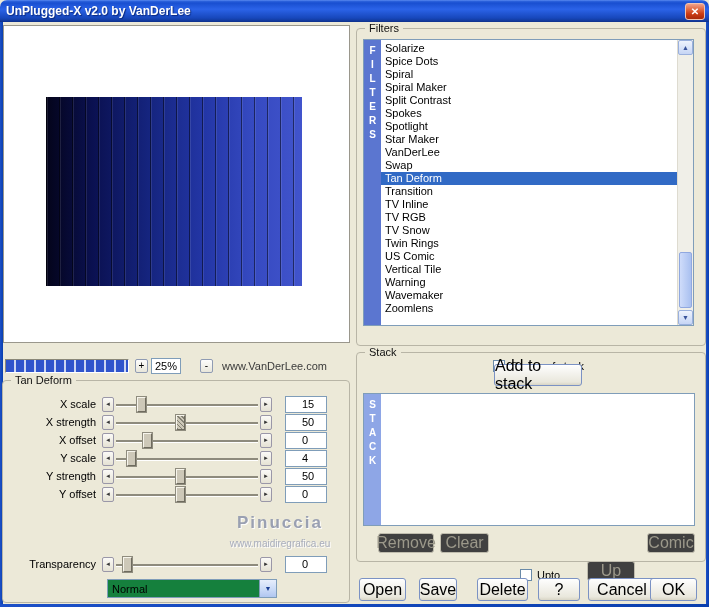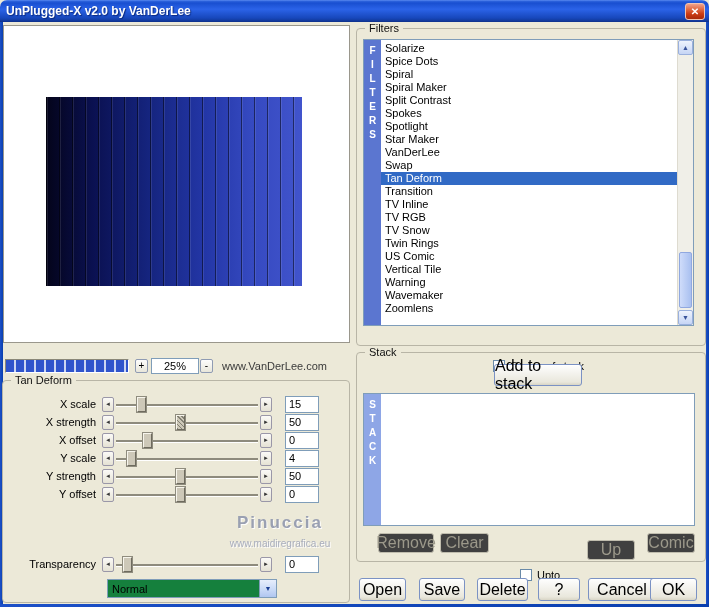--- a/index.html
+++ b/index.html
@@ -22,38 +22,38 @@
   .preview-image::after{content:"";position:absolute;inset:0;
     background:repeating-linear-gradient(90deg,rgba(0,0,0,.5) 0 1px,rgba(255,255,255,.10) 1px 2px,rgba(0,0,0,0) 2px 13px);}
   
   .segbar{position:absolute;left:5px;top:359px;width:124px;height:14px;
     border:1px solid #8a8778;border-right-color:#fff;border-bottom-color:#fff;
     background:repeating-linear-gradient(90deg,#2f54cc 0 8px,#ccd6f2 8px 10px);}
   .mini-btn{position:absolute;width:13px;height:14px;font-size:10px;line-height:10px;
     display:flex;align-items:center;justify-content:center;
     background:linear-gradient(180deg,#fdfdfc,#e8e6da);border:1px solid #8f9bb3;border-radius:2px;}
   .field{background:#fff;border:1px solid #7f9db9;font-size:11px;color:#000;}
-  .zoom-field{position:absolute;left:151px;top:358px;width:48px;height:16px;display:flex;align-items:center;justify-content:center;}
+  .zoom-field{position:absolute;left:151px;top:358px;width:30px;height:16px;display:flex;align-items:center;justify-content:center;}
   .site-text{position:absolute;left:222px;top:360px;font-size:11px;color:#3a3a3a;}
   
   .group{position:absolute;border:1px solid #b8b5a6;border-radius:4px;}
   .group-label{position:absolute;top:-7px;left:8px;background:#ece9d8;padding:0 4px;font-size:11px;color:#111;}
   
   .rows{position:absolute;width:332px;}
   .srow{display:flex;align-items:center;height:18px;}
   .slabel{width:99px;text-align:right;padding-right:5px;font-size:11px;color:#000;white-space:nowrap;}
   .sarrow{width:12px;height:15px;margin:0 1px;font-size:6px;color:#333;
     display:flex;align-items:center;justify-content:center;
     background:linear-gradient(180deg,#fbfaf7,#e5e2d4);border:1px solid #9a97a8;border-radius:2px;}
   .strack{position:relative;width:142px;height:17px;margin:0 1px;}
   .groove{position:absolute;left:0;right:0;top:8px;height:2px;background:#8e8b7d;box-shadow:0 1px 0 #fff;}
   .sthumb{position:absolute;top:1px;width:9px;height:15px;background:#cdc8b8;
     border:1px solid;border-color:#f7f5ec #6e6b5e #6e6b5e #f7f5ec;box-shadow:0 0 0 1px #8f8c7e;}
   .sthumb.hatch{background-image:repeating-linear-gradient(45deg,rgba(70,70,60,.55) 0 1px,rgba(0,0,0,0) 1px 3px);}
-  .sval{width:34px;height:17px;margin-left:12px;padding:1px 3px;line-height:13px;}
+  .sval{width:42px;height:17px;margin-left:12px;padding:1px 16px;line-height:13px;}
   
   .wm-name{position:absolute;left:180px;top:513px;width:200px;text-align:center;
     font-size:17px;font-weight:bold;letter-spacing:2px;color:#9aa0b2;text-shadow:1px 1px 0 rgba(255,255,255,.9);}
   .wm-site{position:absolute;left:180px;top:538px;width:200px;text-align:center;
     font-size:10px;color:#a8adbd;text-shadow:1px 1px 0 rgba(255,255,255,.9);}
   
   .combo{position:absolute;left:107px;top:579px;width:170px;height:19px;background:#15803d;
     border:1px solid #7f9db9;display:flex;align-items:center;}
   .combo-text{flex:1;padding-left:4px;font-size:11px;}
   .combo-btn{width:17px;align-self:stretch;display:flex;align-items:center;justify-content:center;
@@ -256,23 +256,23 @@
         <span>K</span>
       </div>
     <div class="stack-area"></div>
   </div>
   <div class="btn disabled" style="left:378px;top:533px;width:56px;height:20px;">Remove</div>
   <div class="btn disabled" style="left:440px;top:533px;width:49px;height:20px;">Clear</div>
   <div class="cbrow" style="left:520px;top:537px;">
     <div class="cb"></div>
     <span>Upto</span>
   </div>
-  <div class="btn disabled" style="left:587px;top:540px;width:48px;height:20px;">Up</div>
+  <div class="btn disabled" style="left:587px;top:561px;width:48px;height:20px;">Up</div>
   <div class="btn disabled" style="left:647px;top:533px;width:48px;height:20px;">Comic</div>
 
   <div class="btn" style="left:359px;top:578px;width:47px;height:23px;">Open</div>
-  <div class="btn" style="left:419px;top:578px;width:46px;height:23px;">Save</div>
+  <div class="btn" style="left:419px;top:578px;width:38px;height:23px;">Save</div>
   <div class="btn" style="left:477px;top:578px;width:51px;height:23px;">Delete</div>
   <div class="btn" style="left:538px;top:578px;width:42px;height:23px;">?</div>
   <div class="btn" style="left:588px;top:578px;width:68px;height:23px;">Cancel</div>
   <div class="btn" style="left:650px;top:578px;width:47px;height:23px;">OK</div>
 
 </div>
 
 </body></html>

